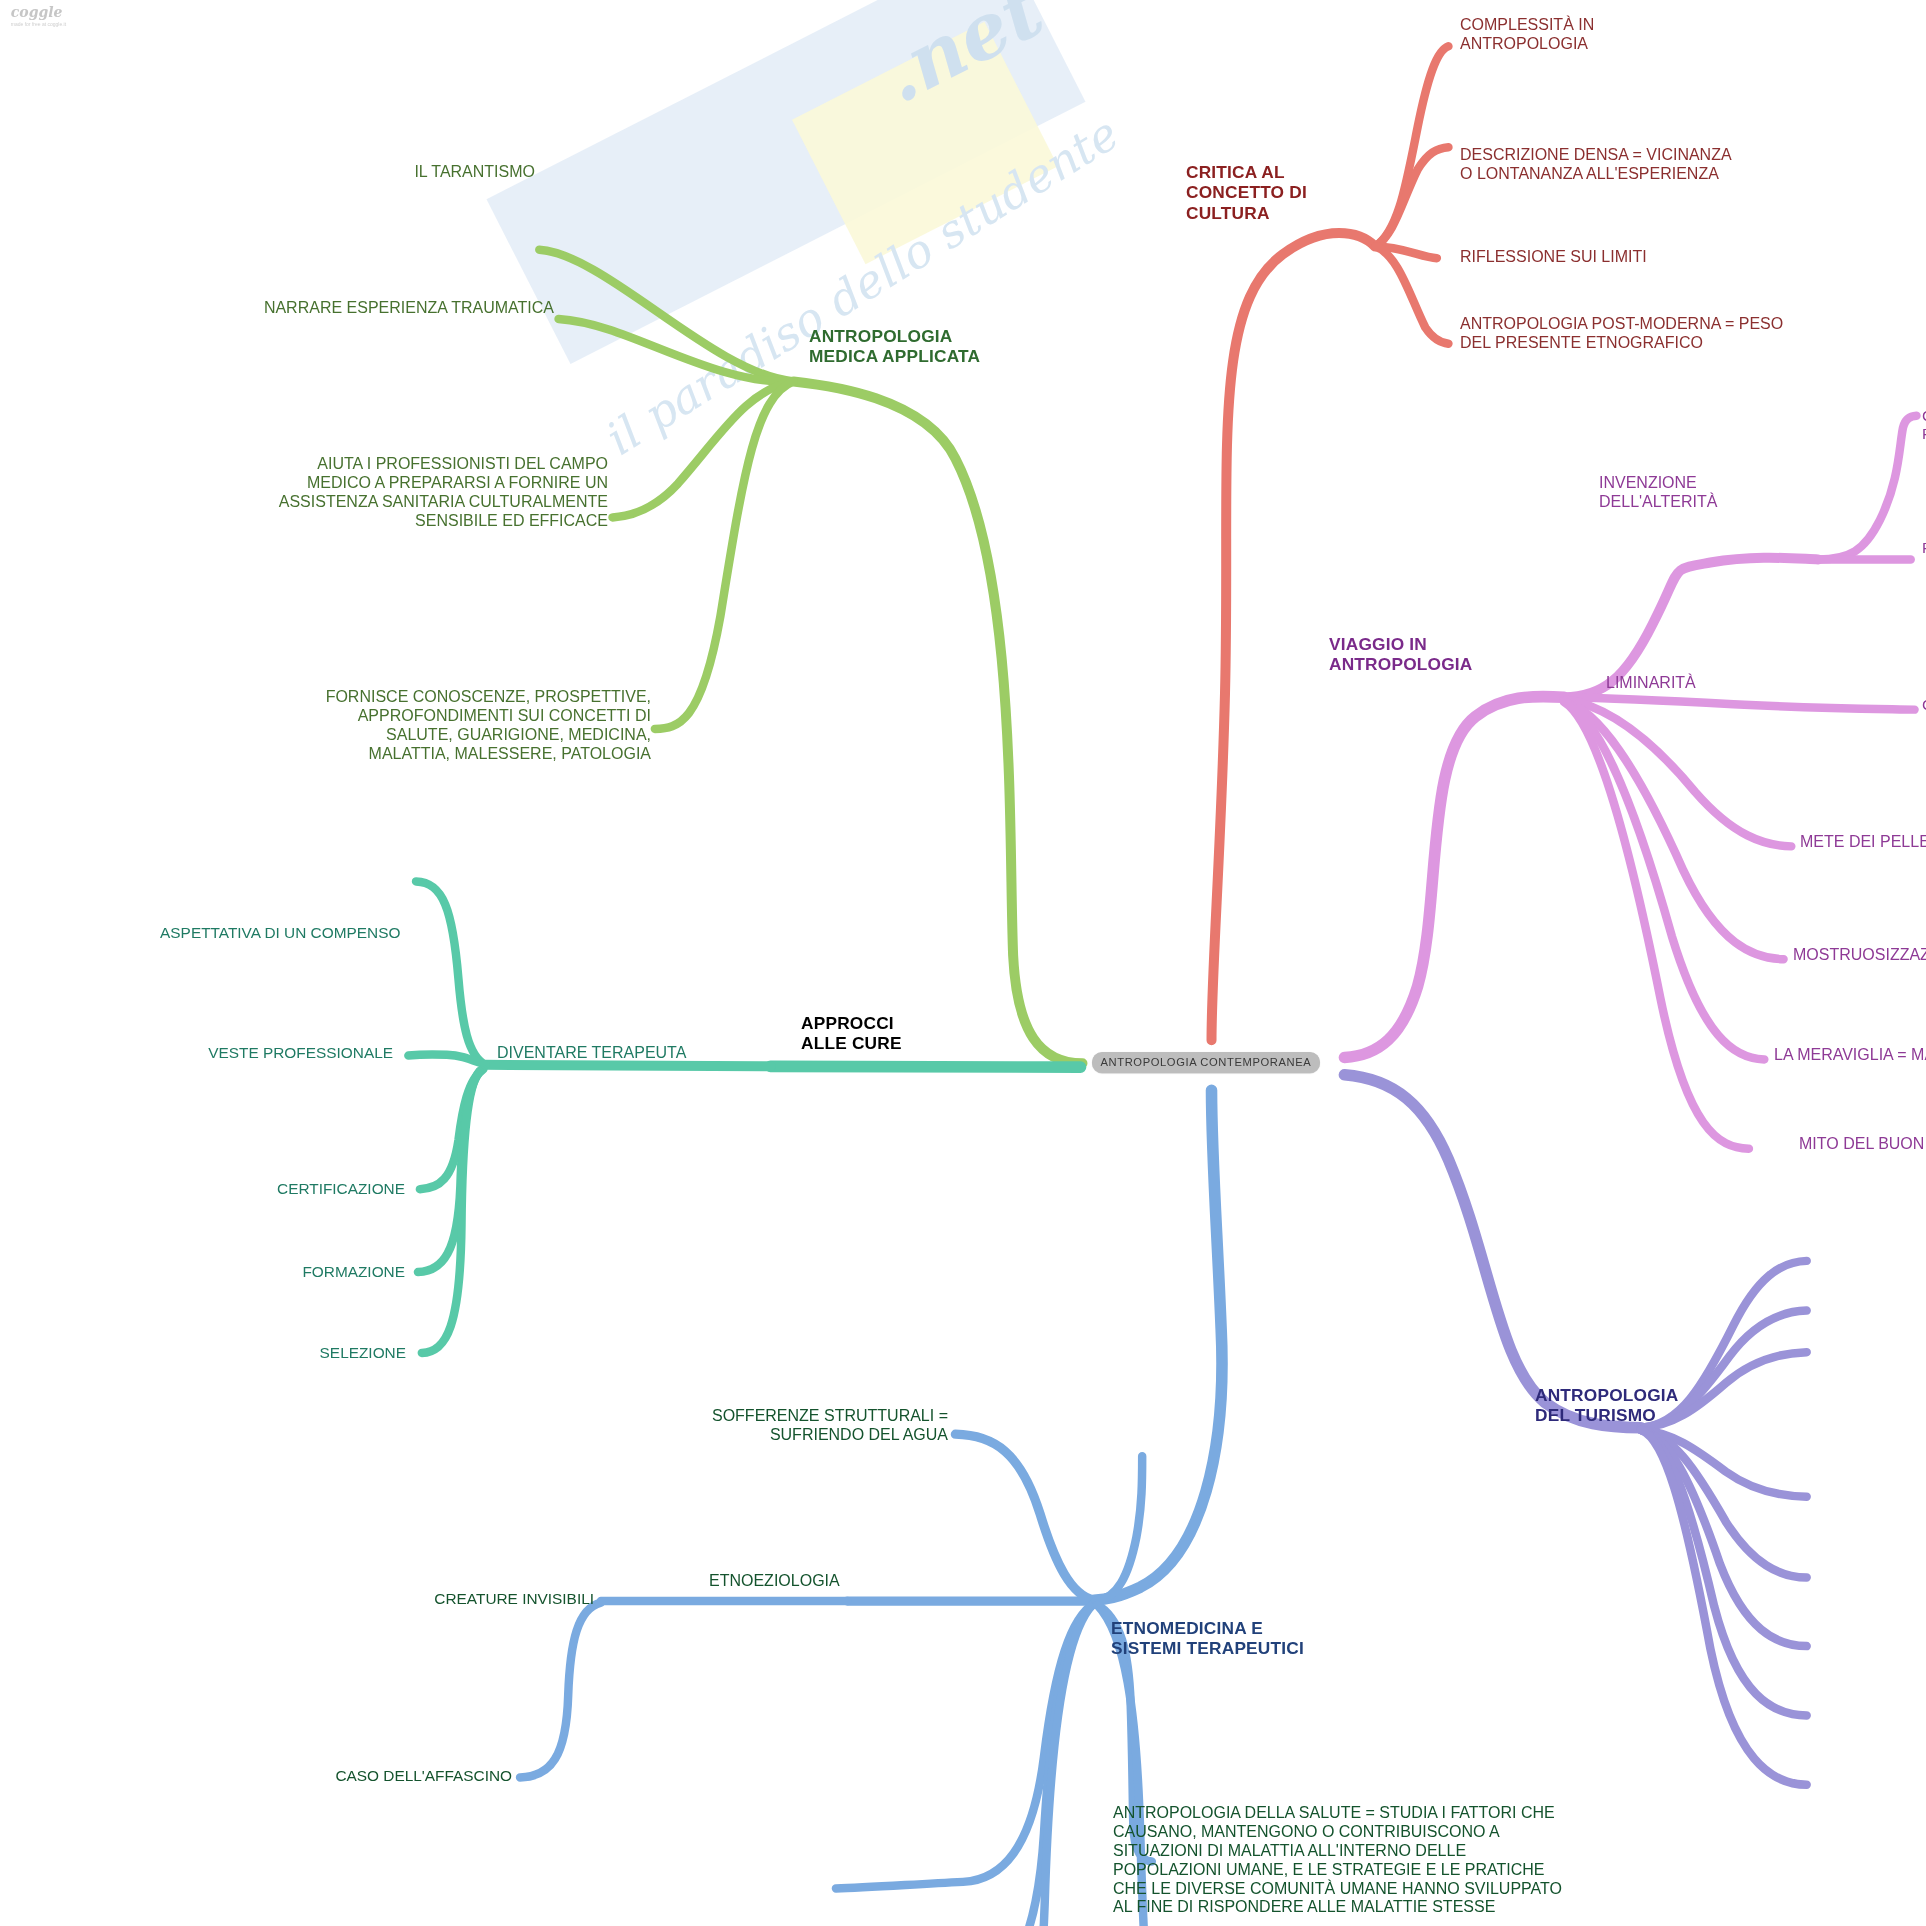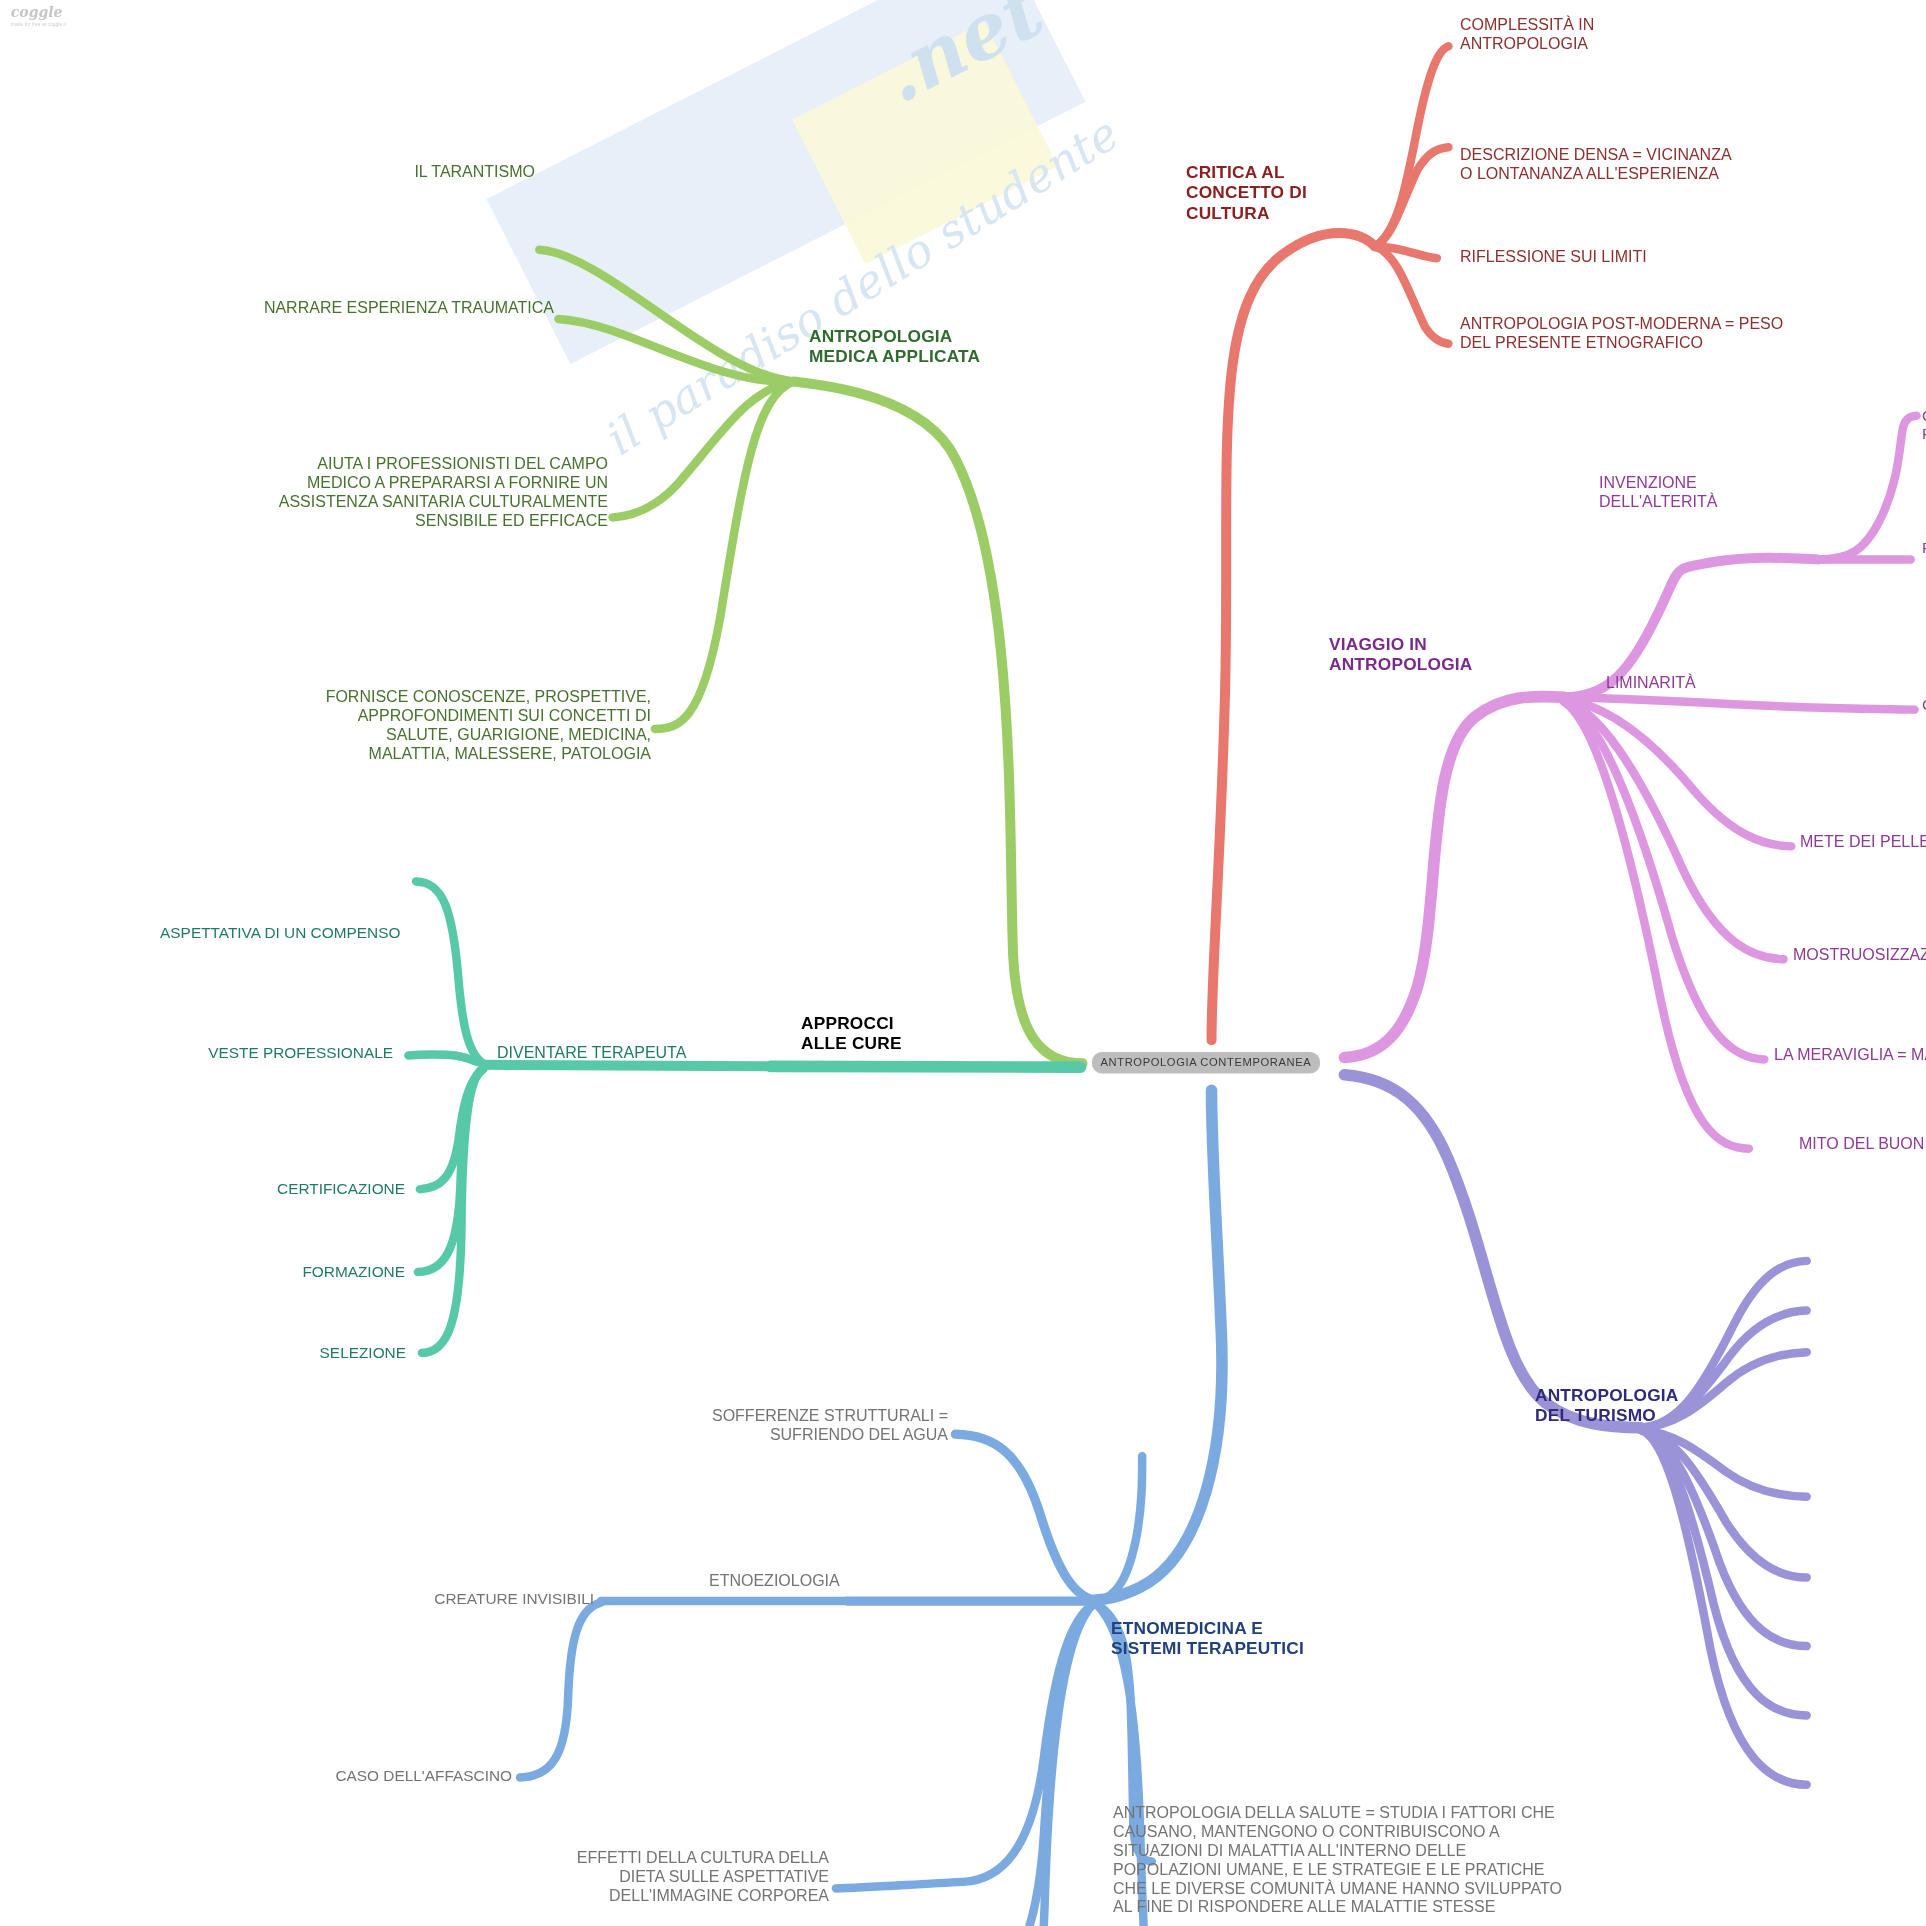--- a/index.html
+++ b/index.html
@@ -52,21 +52,21 @@
   .lv3{font-size:15.4px;}
 
   .c-green  {color:#47712f;}
   .c-green-b{color:#2f6b2f;}
   .c-red    {color:#8b2f2f;}
   .c-red-b  {color:#8b2020;}
   .c-mag    {color:#8e3a96;}
   .c-mag-b  {color:#7a2a8a;}
   .c-teal   {color:#1f7a63;}
   .c-teal-b {color:#000000;}
-  .c-blue   {color:#737373;}
+  .c-blue   {color:#14532d;}
   .c-blue-b {color:#21417a;}
   .c-purp-b {color:#2e2a7a;}
 
   .ta-r{text-align:right;}
   .ta-l{text-align:left;}
   .ta-c{}
 </style>
 </head>
 <body>
 
@@ -263,23 +263,20 @@
   <div class="node lv1 c-purp-b ta-c" style="left:1535px;top:1385px;width:239px;">ANTROPOLOGIA
 DEL TURISMO</div>
 
   <div class="node lv1 c-blue-b ta-l" style="left:1111px;top:1618px;">ETNOMEDICINA E
 SISTEMI TERAPEUTICI</div>
   <div class="node lv2 c-blue ta-r" style="left:455px;top:1407px;width:493px;">SOFFERENZE STRUTTURALI =
 SUFRIENDO DEL AGUA</div>
   <div class="node lv2 c-blue ta-c" style="left:709px;top:1572px;width:200px;">ETNOEZIOLOGIA</div>
   <div class="node lv3 c-blue ta-r" style="left:216px;top:1590px;width:378px;">CREATURE INVISIBILI</div>
   <div class="node lv3 c-blue ta-r" style="left:146px;top:1767px;width:366px;">CASO DELL'AFFASCINO</div>
-  <div class="node lv2 c-blue ta-r" style="left:347px;top:1849px;width:482px;">EFFETTI DELLA CULTURA DELLA
-DIETA SULLE ASPETTATIVE
-DELL'IMMAGINE CORPOREA</div>
 
   <div class="node lv2 c-blue ta-l" style="left:1113px;top:1804px;">ANTROPOLOGIA DELLA SALUTE = STUDIA I FATTORI CHE
 CAUSANO, MANTENGONO O CONTRIBUISCONO A
 SITUAZIONI DI MALATTIA ALL'INTERNO DELLE
 POPOLAZIONI UMANE, E LE STRATEGIE E LE PRATICHE
 CHE LE DIVERSE COMUNITÀ UMANE HANNO SVILUPPATO
 AL FINE DI RISPONDERE ALLE MALATTIE STESSE</div>
 
 </div>
 

